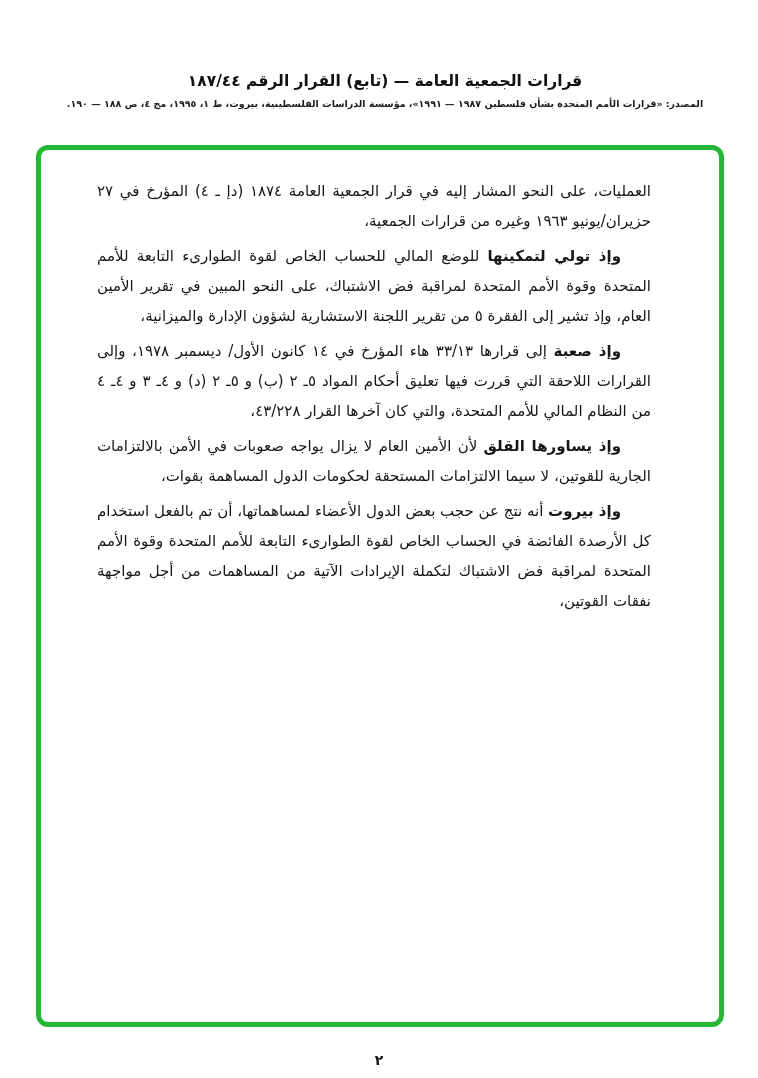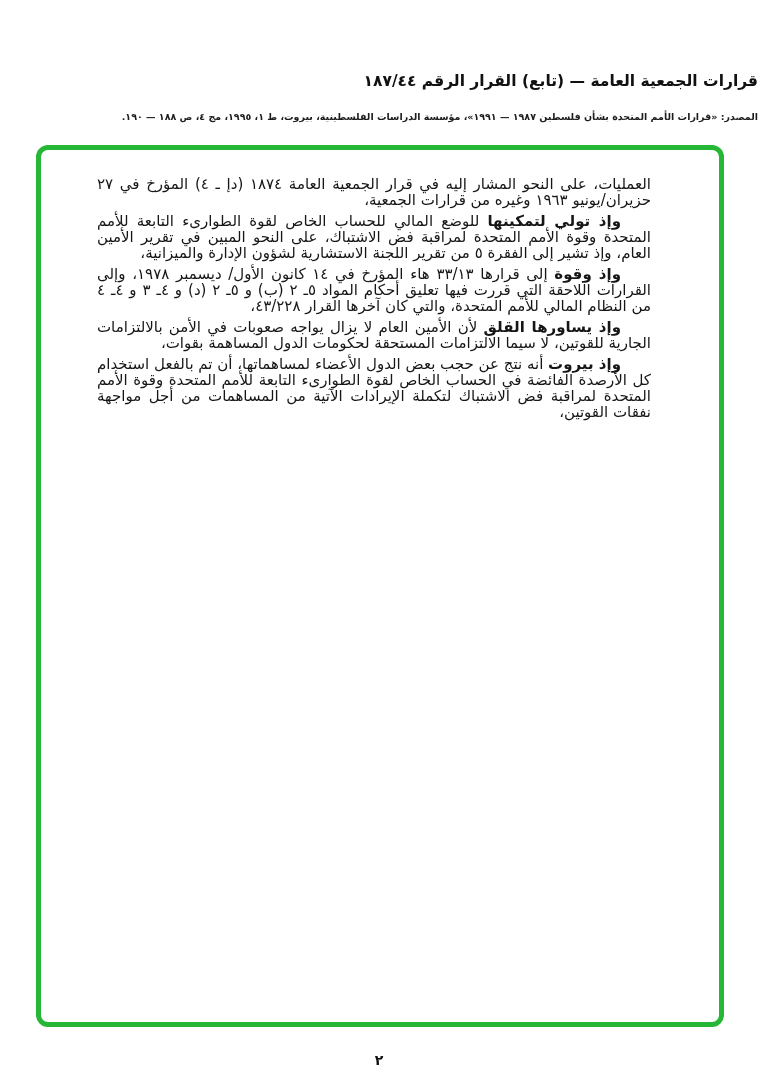--- a/index.html
+++ b/index.html
@@ -15,30 +15,30 @@
     position: relative;
     width: 758px;
     height: 1078px;
     background: #ffffff;
   }
   .doc-header {
     position: absolute;
     top: 72px;
     left: 12px;
     right: 0;
-    text-align: right;
+    text-align: center;
     direction: rtl;
   }
   .doc-title {
     font-weight: bold;
     font-size: 15.5px;
     color: #111111;
   }
   .doc-source {
-    margin-top: 21px;
+    margin-top: 8px;
     font-weight: bold;
     font-size: 9.5px;
     color: #1c1c1c;
     letter-spacing: 0.1px;
   }
   .content-frame {
     position: absolute;
     left: 36px;
     top: 145px;
     width: 688px;
@@ -48,21 +48,21 @@
     background: #ffffff;
   }
   .content {
     position: absolute;
     top: 26px;
     right: 68px;
     left: 56px;
     direction: rtl;
     text-align: justify;
     font-size: 15px;
-    line-height: 16px;
+    line-height: 30px;
     color: #161616;
   }
   p.para {
     text-indent: 30px;
     margin-bottom: 5px;
   }
   p.para.no-indent { text-indent: 0; }
   .lead { font-weight: bold; }
   .page-number {
     position: absolute;
@@ -85,21 +85,21 @@
     <div class="doc-source">المصدر: «قرارات الأمم المتحدة بشأن فلسطين ١٩٨٧ — ١٩٩١»، مؤسسة الدراسات الفلسطينية، بيروت، ط ١، ١٩٩٥، مج ٤، ص ١٨٨ — ١٩٠.</div>
   </div>
 
   <div class="content-frame">
     <div class="content">
 
       <p class="para no-indent"><span>العمليات، على النحو المشار إليه في قرار الجمعية العامة ١٨٧٤ (دإ ـ ٤) المؤرخ في ٢٧ حزيران/يونيو ١٩٦٣ وغيره من قرارات الجمعية،</span></p>
 
       <p class="para"><span class="lead">وإذ تولي لتمكينها</span> <span>للوضع المالي للحساب الخاص لقوة الطوارىء التابعة للأمم المتحدة وقوة الأمم المتحدة لمراقبة فض الاشتباك، على النحو المبين في تقرير الأمين العام، وإذ تشير إلى الفقرة ٥ من تقرير اللجنة الاستشارية لشؤون الإدارة والميزانية،</span></p>
 
-      <p class="para"><span class="lead">وإذ وقوة</span> <span>إلى قرارها ٣٣/١٣ هاء المؤرخ في ١٤ كانون الأول/ ديسمبر ١٩٧٨، وإلى القرارات اللاحقة التي قررت فيها تعليق أحكام المواد ٥ـ ٢ (ب) و ٥ـ ٢ (د) و ٤ـ ٣ و ٤ـ ٤ من النظام المالي للأمم المتحدة، والتي كان آخرها القرار ٤٣/٢٢٨،</span></p>
+      <p class="para"><span class="lead">وإذ صعبة</span> <span>إلى قرارها ٣٣/١٣ هاء المؤرخ في ١٤ كانون الأول/ ديسمبر ١٩٧٨، وإلى القرارات اللاحقة التي قررت فيها تعليق أحكام المواد ٥ـ ٢ (ب) و ٥ـ ٢ (د) و ٤ـ ٣ و ٤ـ ٤ من النظام المالي للأمم المتحدة، والتي كان آخرها القرار ٤٣/٢٢٨،</span></p>
 
 
       <p class="para"><span class="lead">وإذ يساورها القلق</span> <span>لأن الأمين العام لا يزال يواجه صعوبات في الأمن بالالتزامات الجارية للقوتين، لا سيما الالتزامات المستحقة لحكومات الدول المساهمة بقوات،</span></p>
 
       <p class="para"><span class="lead">وإذ بيروت</span> <span>أنه نتج عن حجب بعض الدول الأعضاء لمساهماتها، أن تم بالفعل استخدام كل الأرصدة الفائضة في الحساب الخاص لقوة الطوارىء التابعة للأمم المتحدة وقوة الأمم المتحدة لمراقبة فض الاشتباك لتكملة الإيرادات الآتية من المساهمات من أجل مواجهة نفقات القوتين،</span></p>
 
 
 
     </div>
   </div>

